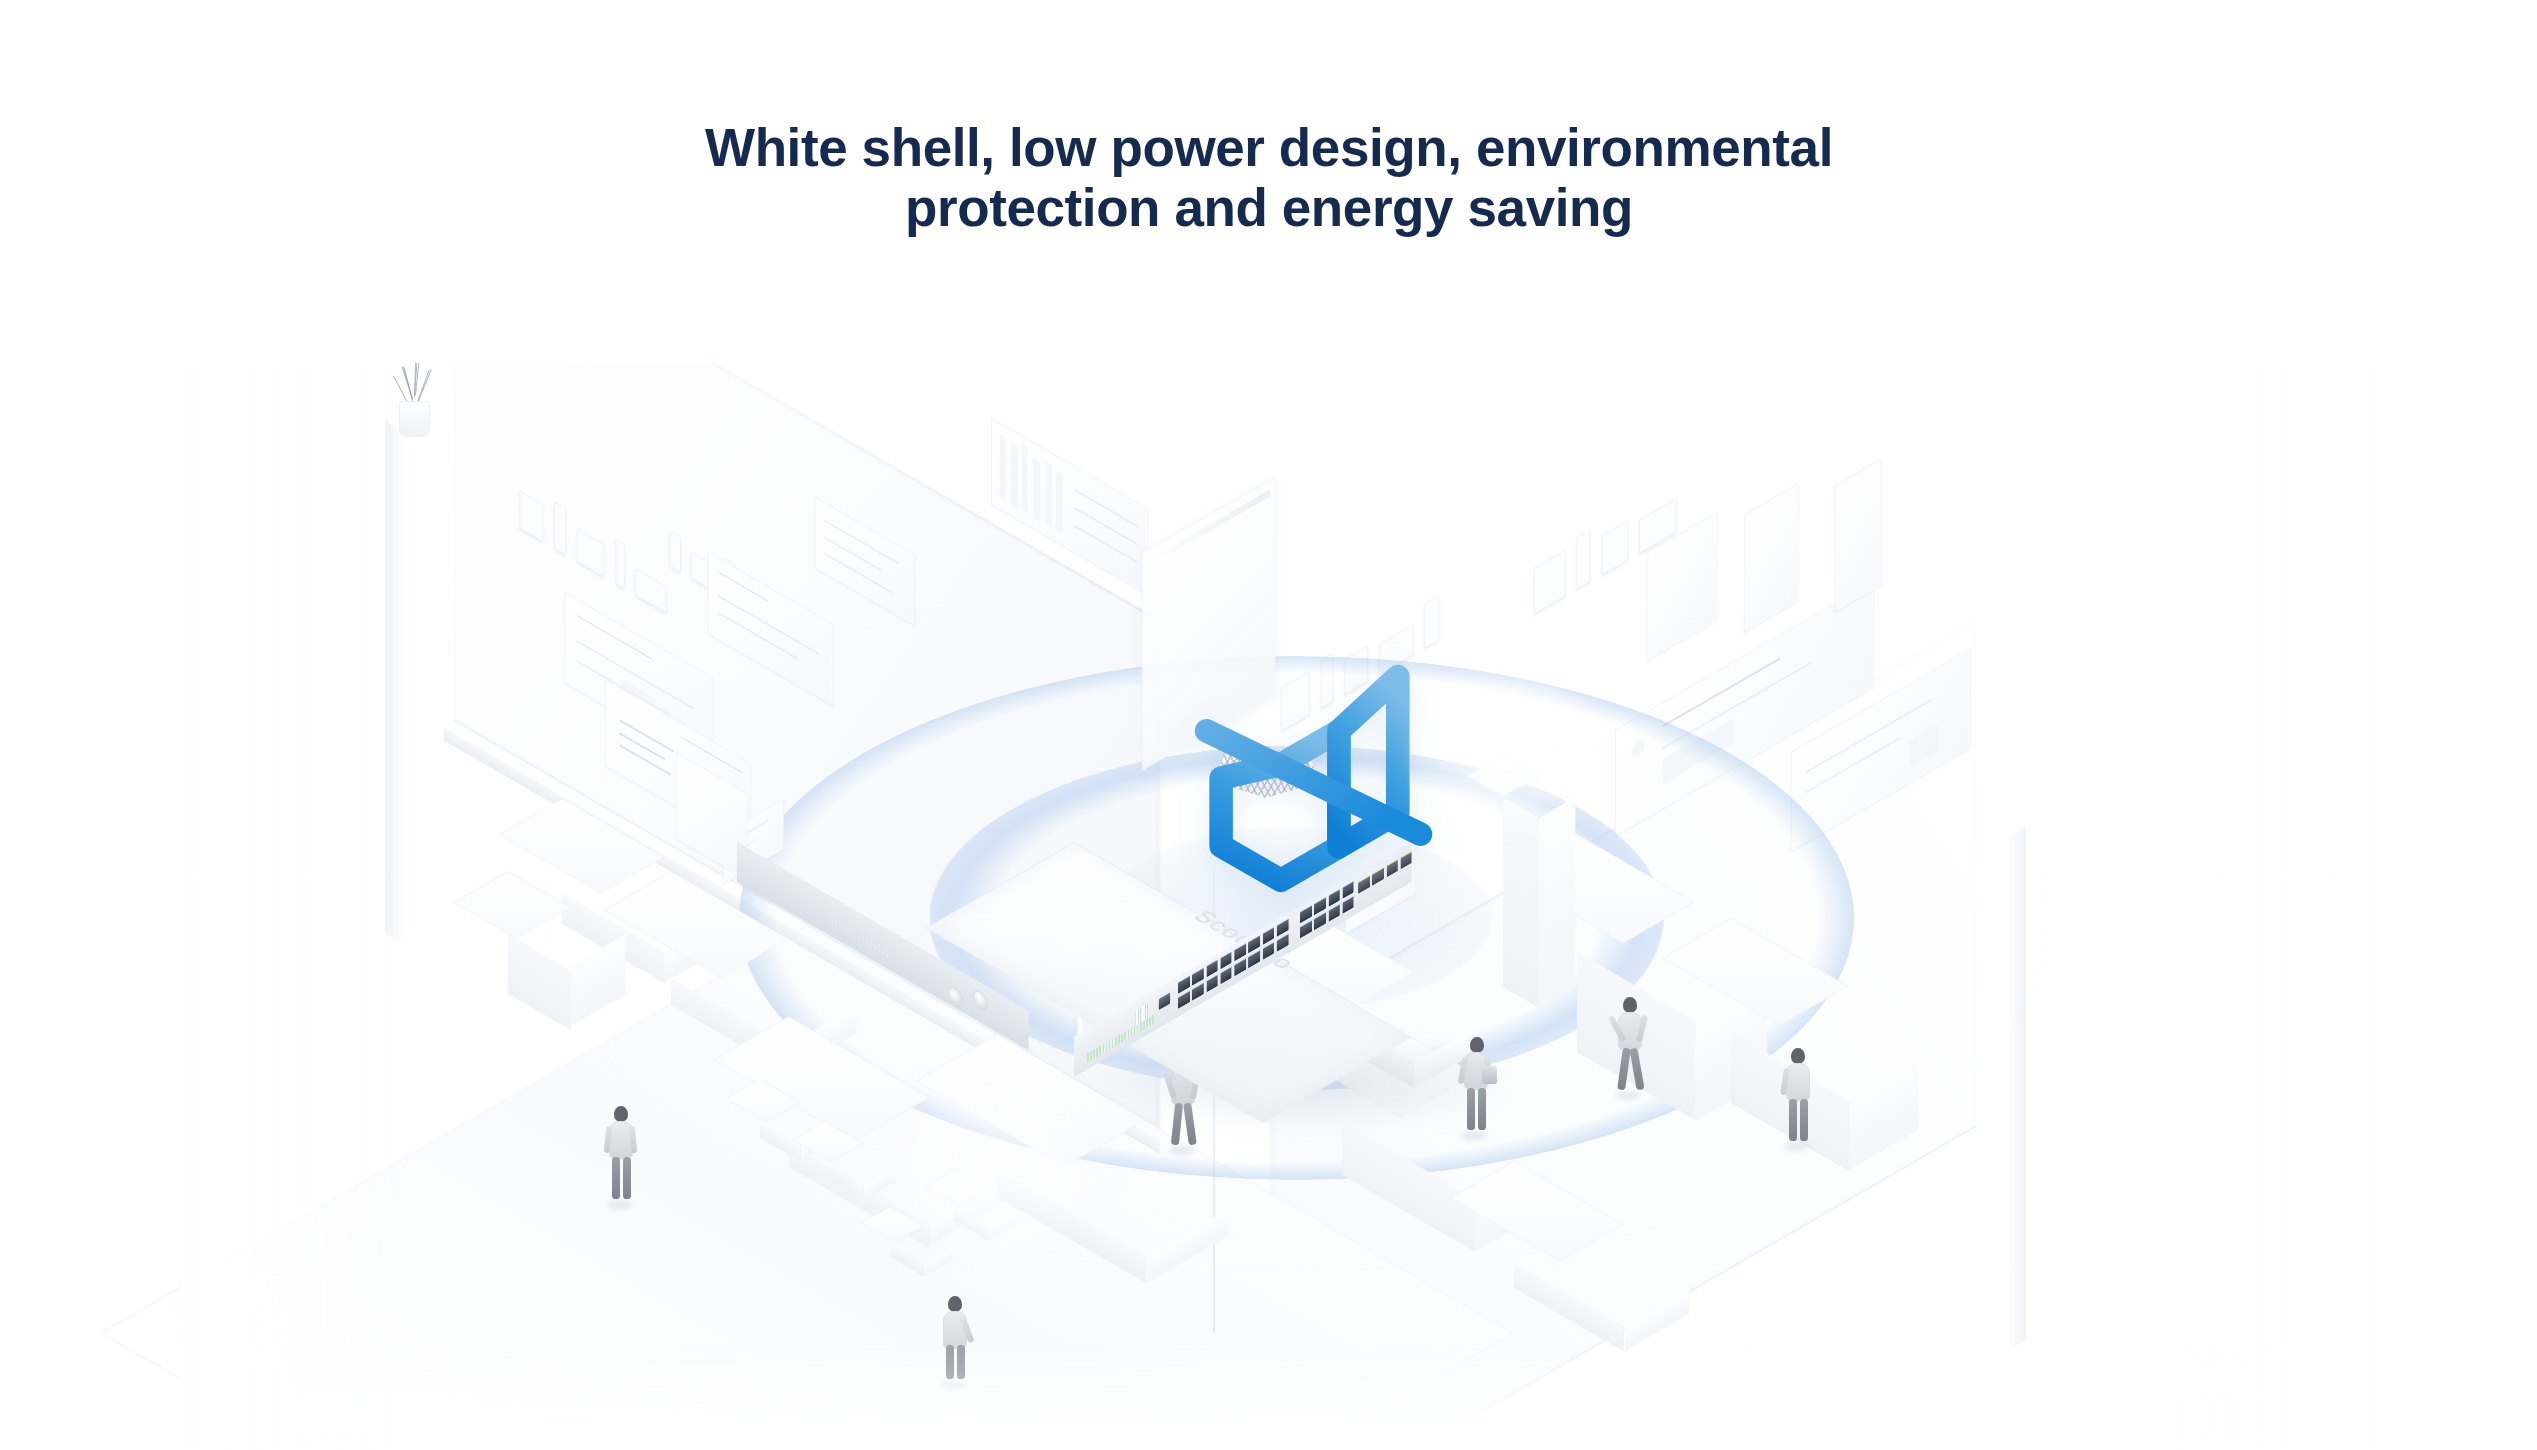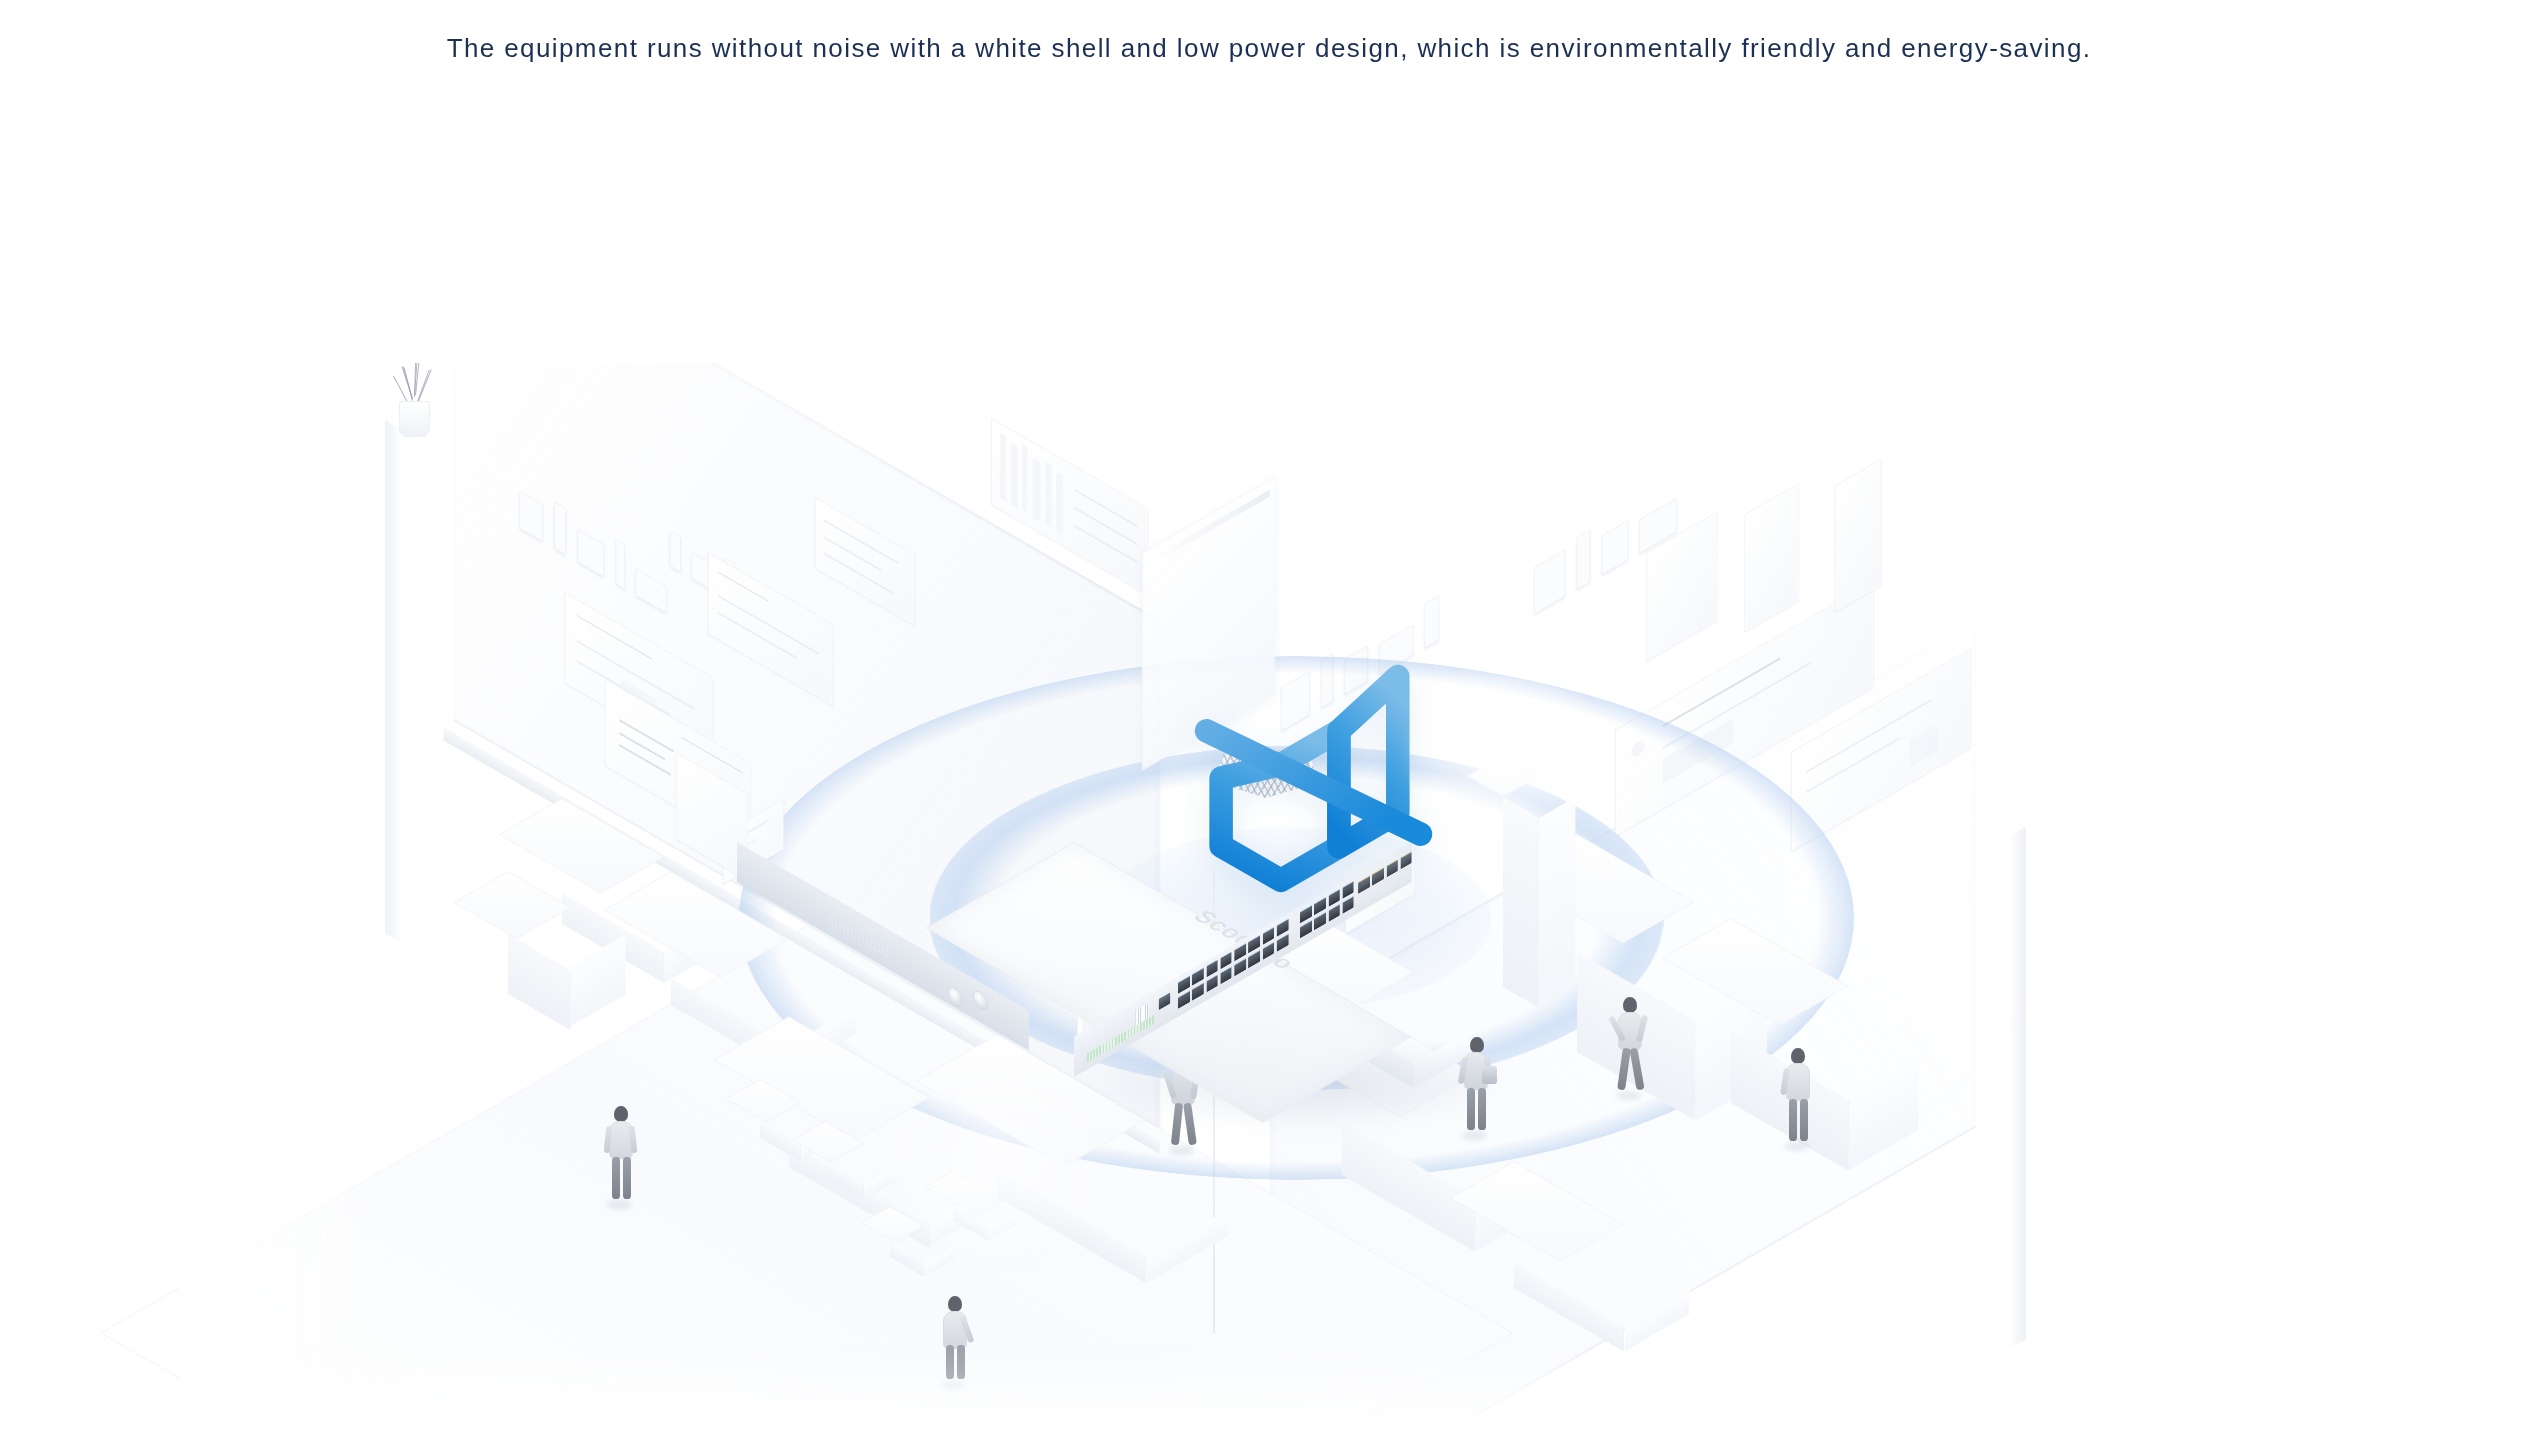--- a/index.html
+++ b/index.html
@@ -306,21 +306,24 @@
     background:radial-gradient(circle, rgba(255,255,255,.95), rgba(255,255,255,0) 70%);
     pointer-events:none;
   }
 </style>
 </head>
 <body>
 
 <div class="page">
 
   <div class="header">
-    <p class="subtitle" style="color: rgb(27, 48, 84);">The equipment runs without noise with a white shell and low power design, which is environmentally friendly and energy-saving.</p>
+    <h1 class="title" style="color: rgb(22, 41, 79);">
+      <span>White shell, low power design, environmental</span>
+      <span class="l2">protection and energy saving</span>
+    </h1>
   </div>
 
   <div class="stage">
     <div class="scene">
 
       <div class="wall-outer-l"></div>
       <div class="wall-outer-r"></div>
       <div class="room-back-left"></div>
       <div class="room-back-right"></div>
       <div class="wall-top-edge"></div>

